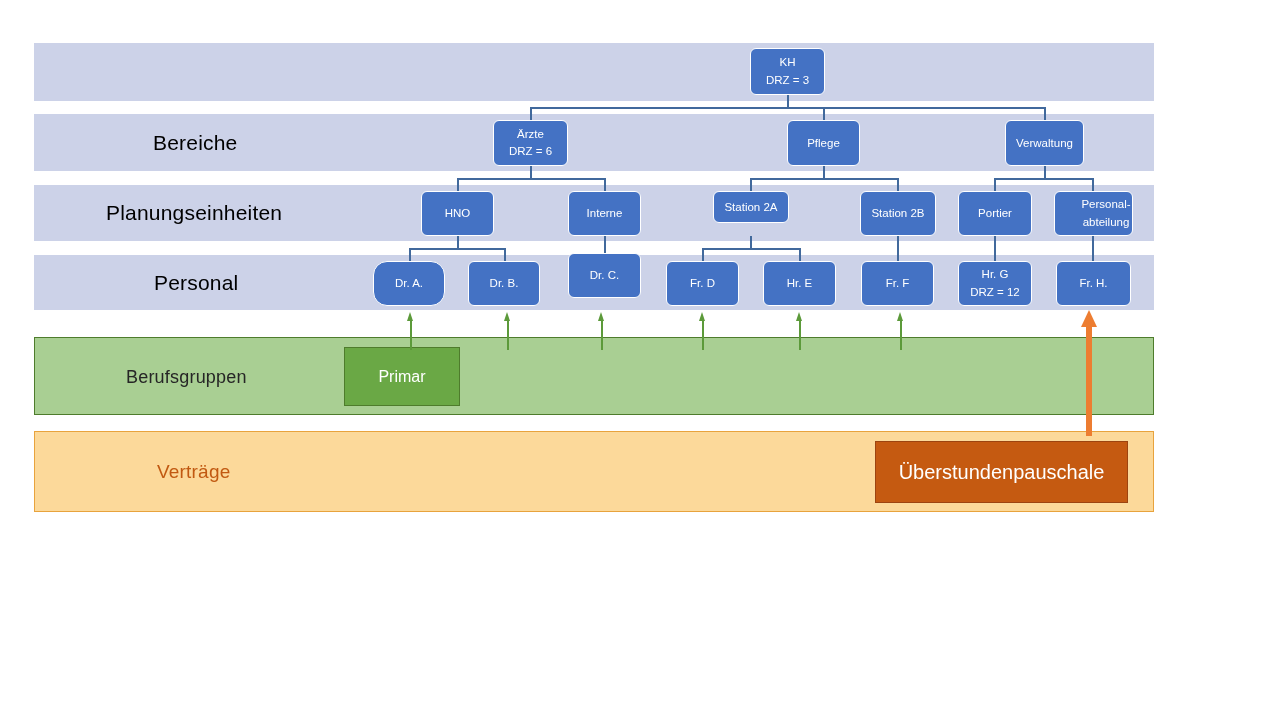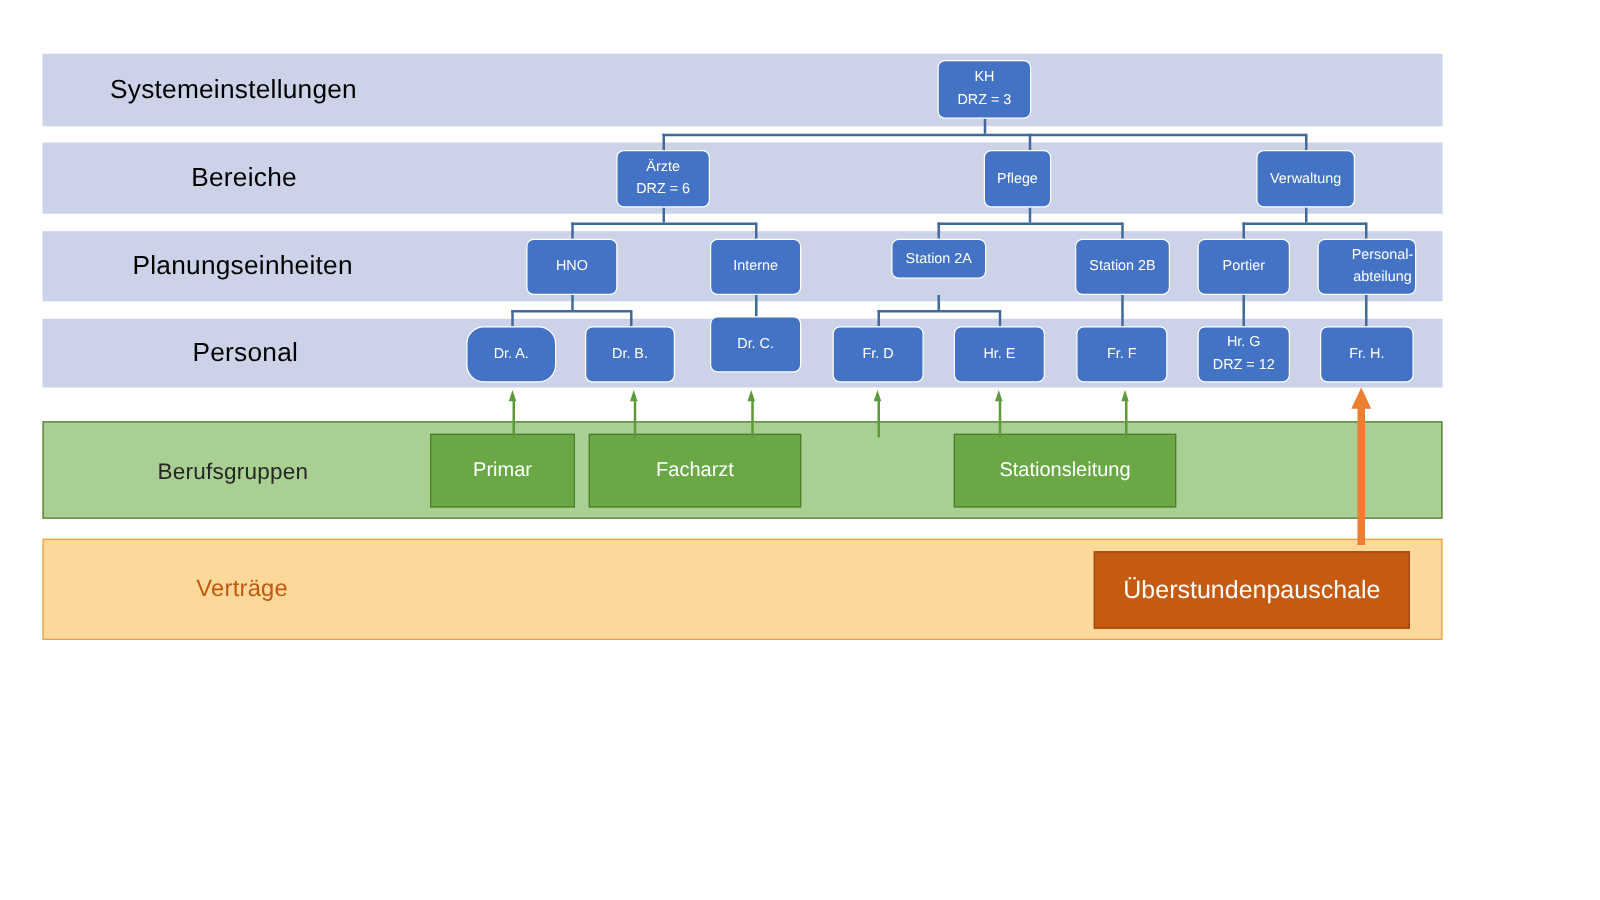--- a/index.html
+++ b/index.html
@@ -72,21 +72,20 @@
     border-left:8px solid transparent;border-right:8px solid transparent;
     border-bottom:17px solid #ed7d31;
   }
 </style>
 </head>
 <body>
 
 <div id="stage">
 
   <div class="band band-blue" style="left:34px;top:43px;width:1120px;height:58px;"></div>
-  <div class="band-label" style="left:88px;top:60px;">Systemeinstellungen</div>
 
   <div class="band band-blue" style="left:34px;top:114px;width:1120px;height:57px;"></div>
   <div class="band-label" style="left:153px;top:131px;">Bereiche</div>
 
   <div class="band band-blue" style="left:34px;top:185px;width:1120px;height:56px;"></div>
   <div class="band-label" style="left:106px;top:201px;">Planungseinheiten</div>
 
   <div class="band band-blue" style="left:34px;top:255px;width:1120px;height:55px;"></div>
   <div class="band-label" style="left:154px;top:271px;">Personal</div>
 
@@ -137,21 +136,21 @@
 
   <div class="node two-line" style="left:750px;top:48px;width:75px;height:47px;">
     <span>KH</span>
     <span class="l2">DRZ = 3</span>
   </div>
 
   <div class="node two-line" style="left:493px;top:120px;width:75px;height:46px;">
     <span>Ärzte</span>
     <span class="l2">DRZ = 6</span>
   </div>
-  <div class="node" style="left:787px;top:120px;width:54px;height:46px;">
+  <div class="node" style="left:787px;top:120px;width:73px;height:46px;">
     <span>Pflege</span>
   </div>
   <div class="node" style="left:1005px;top:120px;width:79px;height:46px;">
     <span>Verwaltung</span>
   </div>
 
   <div class="node" style="left:421px;top:191px;width:73px;height:45px;">
     <span>HNO</span>
   </div>
   <div class="node" style="left:568px;top:191px;width:73px;height:45px;">
@@ -223,24 +222,18 @@
   </div>
 
   <div class="arrow-o" style="left:1081px;top:310px;width:16px;height:126px;">
     <span class="head"></span>
     <span class="shaft" style="height:110px;"></span>
   </div>
 
   <div class="prof" style="left:344px;top:347px;width:116px;height:59px;">
     <span>Primar</span>
   </div>
-  <div class="prof" style="left:471px;top:347px;width:170px;height:59px;">
-    <span>Facharzt</span>
-  </div>
-  <div class="prof" style="left:763px;top:347px;width:178px;height:59px;">
-    <span>Stationsleitung</span>
-  </div>
 
   <div class="contract" style="left:875px;top:441px;width:253px;height:62px;">
     <span>Überstundenpauschale</span>
   </div>
 
 </div>
 
 </body></html>

